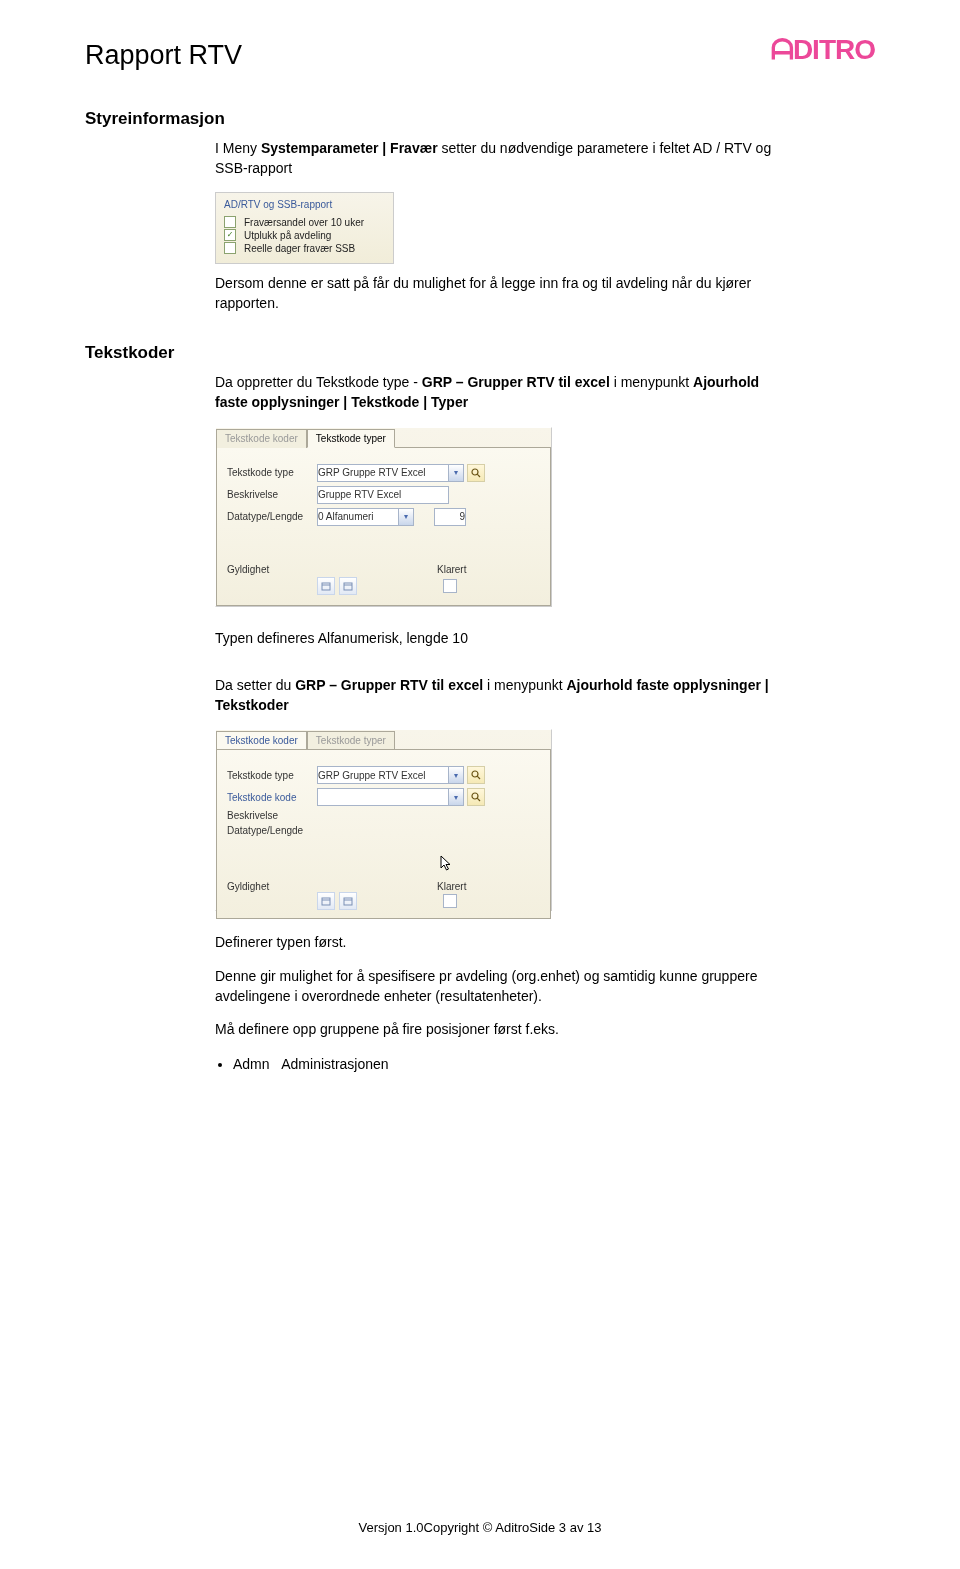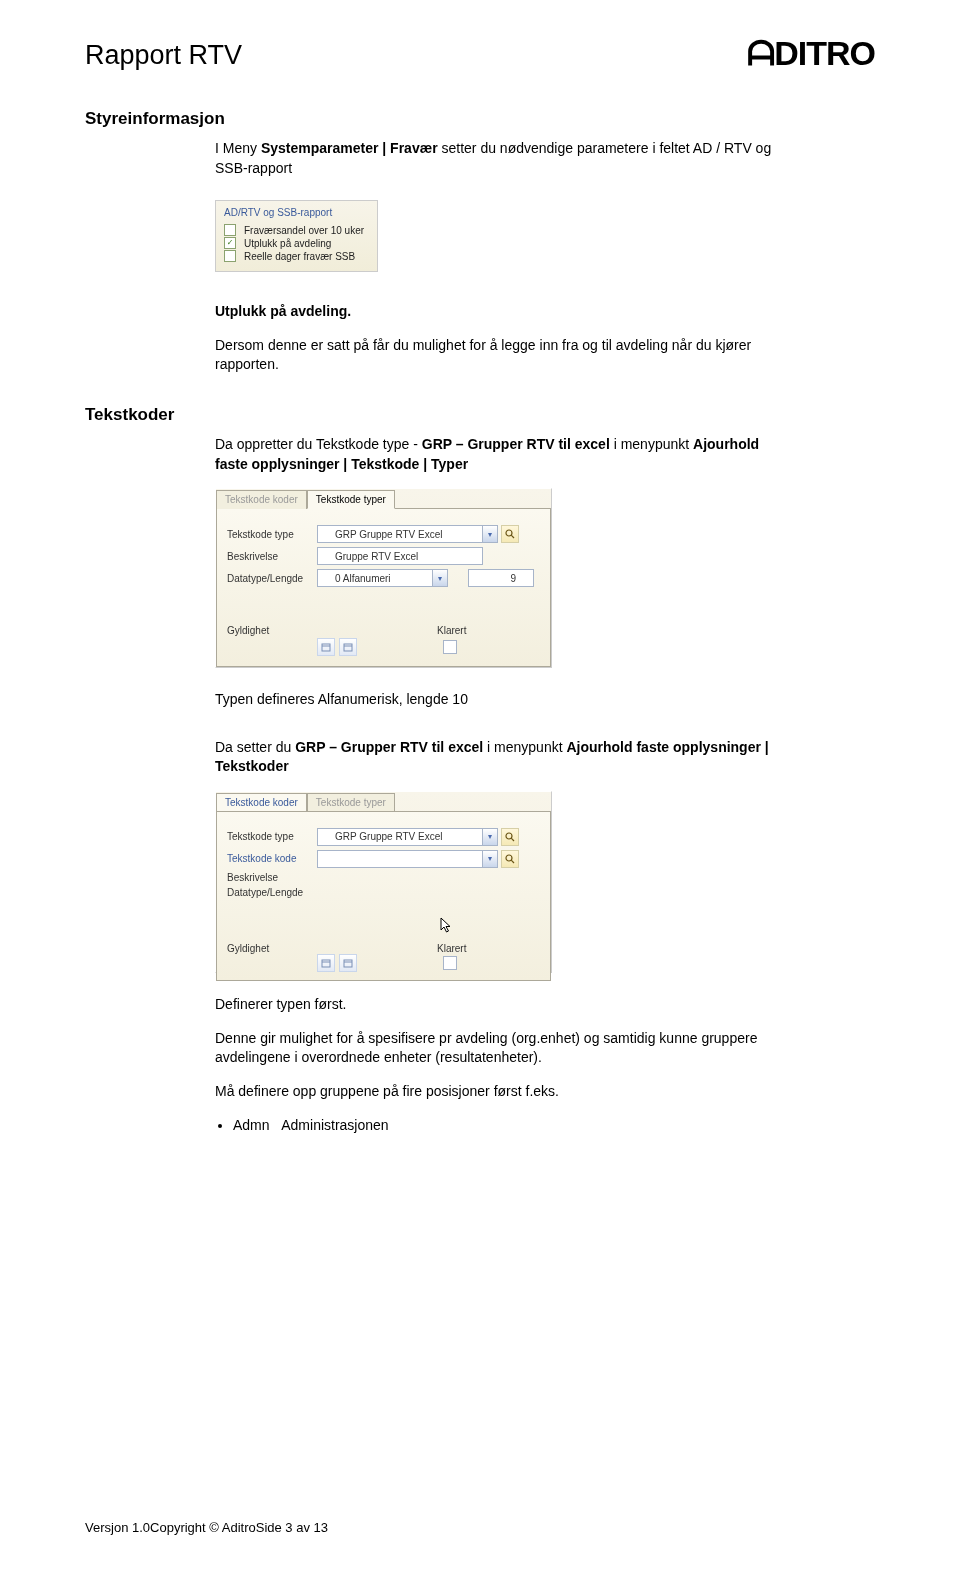--- a/index.html
+++ b/index.html
@@ -1,54 +1,54 @@
 <!DOCTYPE html>
 <html><head>
 <meta charset="utf-8">
 <style>
   html,body{margin:0;padding:0;background:#fff;color:#000;font-family:Verdana,Geneva,sans-serif;font-size:14px;}
   .page{width:960px;height:1569px;position:relative;box-sizing:border-box;padding:40px 85px 0 85px;}
   .topbar{display:flex;justify-content:space-between;align-items:flex-start;}
   .doc-title{font-size:27px;font-weight:400;font-family:Verdana,sans-serif;}
-  .logo{color:#000000;font-family:Arial,sans-serif;font-weight:900;font-size:34px;letter-spacing:-1px;line-height:1;margin-top:-4px;text-align:center;}
+  .logo{color:#ec4899;font-family:Arial,sans-serif;font-weight:900;font-size:28px;letter-spacing:-1px;line-height:1;margin-top:-4px;text-align:center;}
   .h1{font-size:17px;font-weight:700;margin-top:38px;}
   .body-indent{margin-left:130px;max-width:560px;}
   p{font-family:Liberation Sans, sans-serif;font-size:14px;line-height:1.4;margin:10px 0 14px 0;}
   .bold{font-weight:700;}
   .sectionlabel{font-size:17px;font-weight:700;margin-top:30px;margin-bottom:0;}
   .image-box{border:1px solid #ccc;background:#EEEAD8;font-size:10px;font-family:Tahoma,sans-serif;color:#222;display:inline-block;}
-  .img1{width:145px;padding:6px 8px 8px 8px;margin-top:8px;background:linear-gradient(#F7F4E9,#F1EDD9);}
+  .img1{width:145px;padding:6px 24px 8px 8px;background:linear-gradient(#F7F4E9,#F1EDD9);}
   .img1 .lbl{color:#3A5A9B;font-size:10px;margin-bottom:6px;}
   .img1 .row{display:flex;align-items:center;gap:8px;margin:1px 0;}
   .cb{width:10px;height:10px;border:1px solid #8BA26F;background:#fff;display:inline-flex;align-items:center;justify-content:center;font-size:8px;color:#3A7A1A;line-height:1;}
   .panel{width:335px;background:linear-gradient(#F8F5EA,#F2EEDD);border:1px solid #ccc;border-left-color:#fff;border-top-color:#fff;font-family:Tahoma,sans-serif;font-size:10px;color:#333;position:relative;margin-top:10px;}
   .tabs{display:flex;gap:0;font-size:10px;}
   .tab{padding:3px 8px;border:1px solid #ACA899;border-bottom:none;background:#F2EFDF;position:relative;top:1px;}
   .tab.active{background:#FBF9F0;border-bottom:1px solid #FBF9F0;color:#000;}
   .tab.inactive{color:#999;}
   .tabbody{border:1px solid #ACA899;padding:12px 10px 10px 10px;background:linear-gradient(#FBF9F0,#F3EFDE);}
   .frow{display:flex;align-items:center;margin:4px 0;}
   .flabel{width:90px;color:#333;}
-  .finput{background:#fff;border:1px solid #A7B4C9;height:16px;padding:0 17px;display:flex;align-items:center;color:#333;}
+  .finput{background:#fff;border:1px solid #A7B4C9;height:16px;padding:0 0;display:flex;align-items:center;color:#333;}
   .w130{width:130px;}
   .w80{width:80px;}
   .w25{width:30px;}
   .dd{width:14px;height:16px;border:1px solid #A7B4C9;border-left:none;background:linear-gradient(#fff,#C9D6EB);display:inline-flex;align-items:center;justify-content:center;color:#4A6AAE;font-size:8px;}
   .mag{width:16px;height:16px;border:1px solid #D6CFA7;background:linear-gradient(#FFF7DA,#F5E9B6);margin-left:3px;display:inline-flex;align-items:center;justify-content:center;}
   .hr-space{height:14px;}
   .gyld-row{display:flex;align-items:center;margin-top:6px;}
   .cal{width:16px;height:16px;border:1px solid #C9D6EB;background:linear-gradient(#fff,#E2E9F5);display:inline-flex;align-items:center;justify-content:center;margin-right:4px;}
   .klar-cb{width:12px;height:12px;border:1px solid #A7B4C9;background:#fff;}
   .dropdown-list{position:absolute;background:#fff;border:1px solid #333;font-size:10px;width:140px;left:97px;top:72px;}
   .dropdown-list div{padding:1px 4px;white-space:nowrap;}
   .dropdown-list .sel{background:#4A6AAE;color:#fff;}
   .flabel.blue{color:#3A5A9B;}
   ul.bullets{margin:6px 0 0 0;padding-left:18px;}
   ul.bullets li{font-family:Verdana,sans-serif;font-size:14px;line-height:1.5;margin-bottom:6px;}
-  .footer{position:absolute;bottom:34px;left:85px;right:85px;display:flex;justify-content:flex-start;font-family:Verdana,sans-serif;font-size:13px;}
+  .footer{position:absolute;bottom:34px;left:85px;right:85px;display:flex;justify-content:center;font-family:Verdana,sans-serif;font-size:13px;}
   .cursor{position:absolute;font-size:13px;pointer-events:none;}
   svg{display:block;}
 </style>
 </head>
 <body>
 
 <div class="page">
 
   <div class="topbar">
     <div class="doc-title">Rapport RTV</div>
@@ -71,21 +71,20 @@
       <div class="row">
           <span class="cb">✓</span>
           <span>Utplukk på avdeling</span>
         </div>
       <div class="row">
           <span class="cb"></span>
           <span>Reelle dager fravær SSB</span>
         </div>
     </div>
 
-    <p style="margin-top:30px;"><span class="bold">Utplukk på avdeling.</span></p>
     <p>Dersom denne er satt på får du mulighet for å legge inn fra og til avdeling når du kjører rapporten.</p>
   </div>
 
   <div class="sectionlabel">Tekstkoder</div>
 
   <div class="body-indent">
     <p>
       <span>Da oppretter du Tekstkode type - </span><span class="bold">GRP – Grupper RTV til excel</span><span> i menypunkt </span><span class="bold">Ajourhold faste opplysninger | Tekstkode | Typer</span>
     </p>
 

